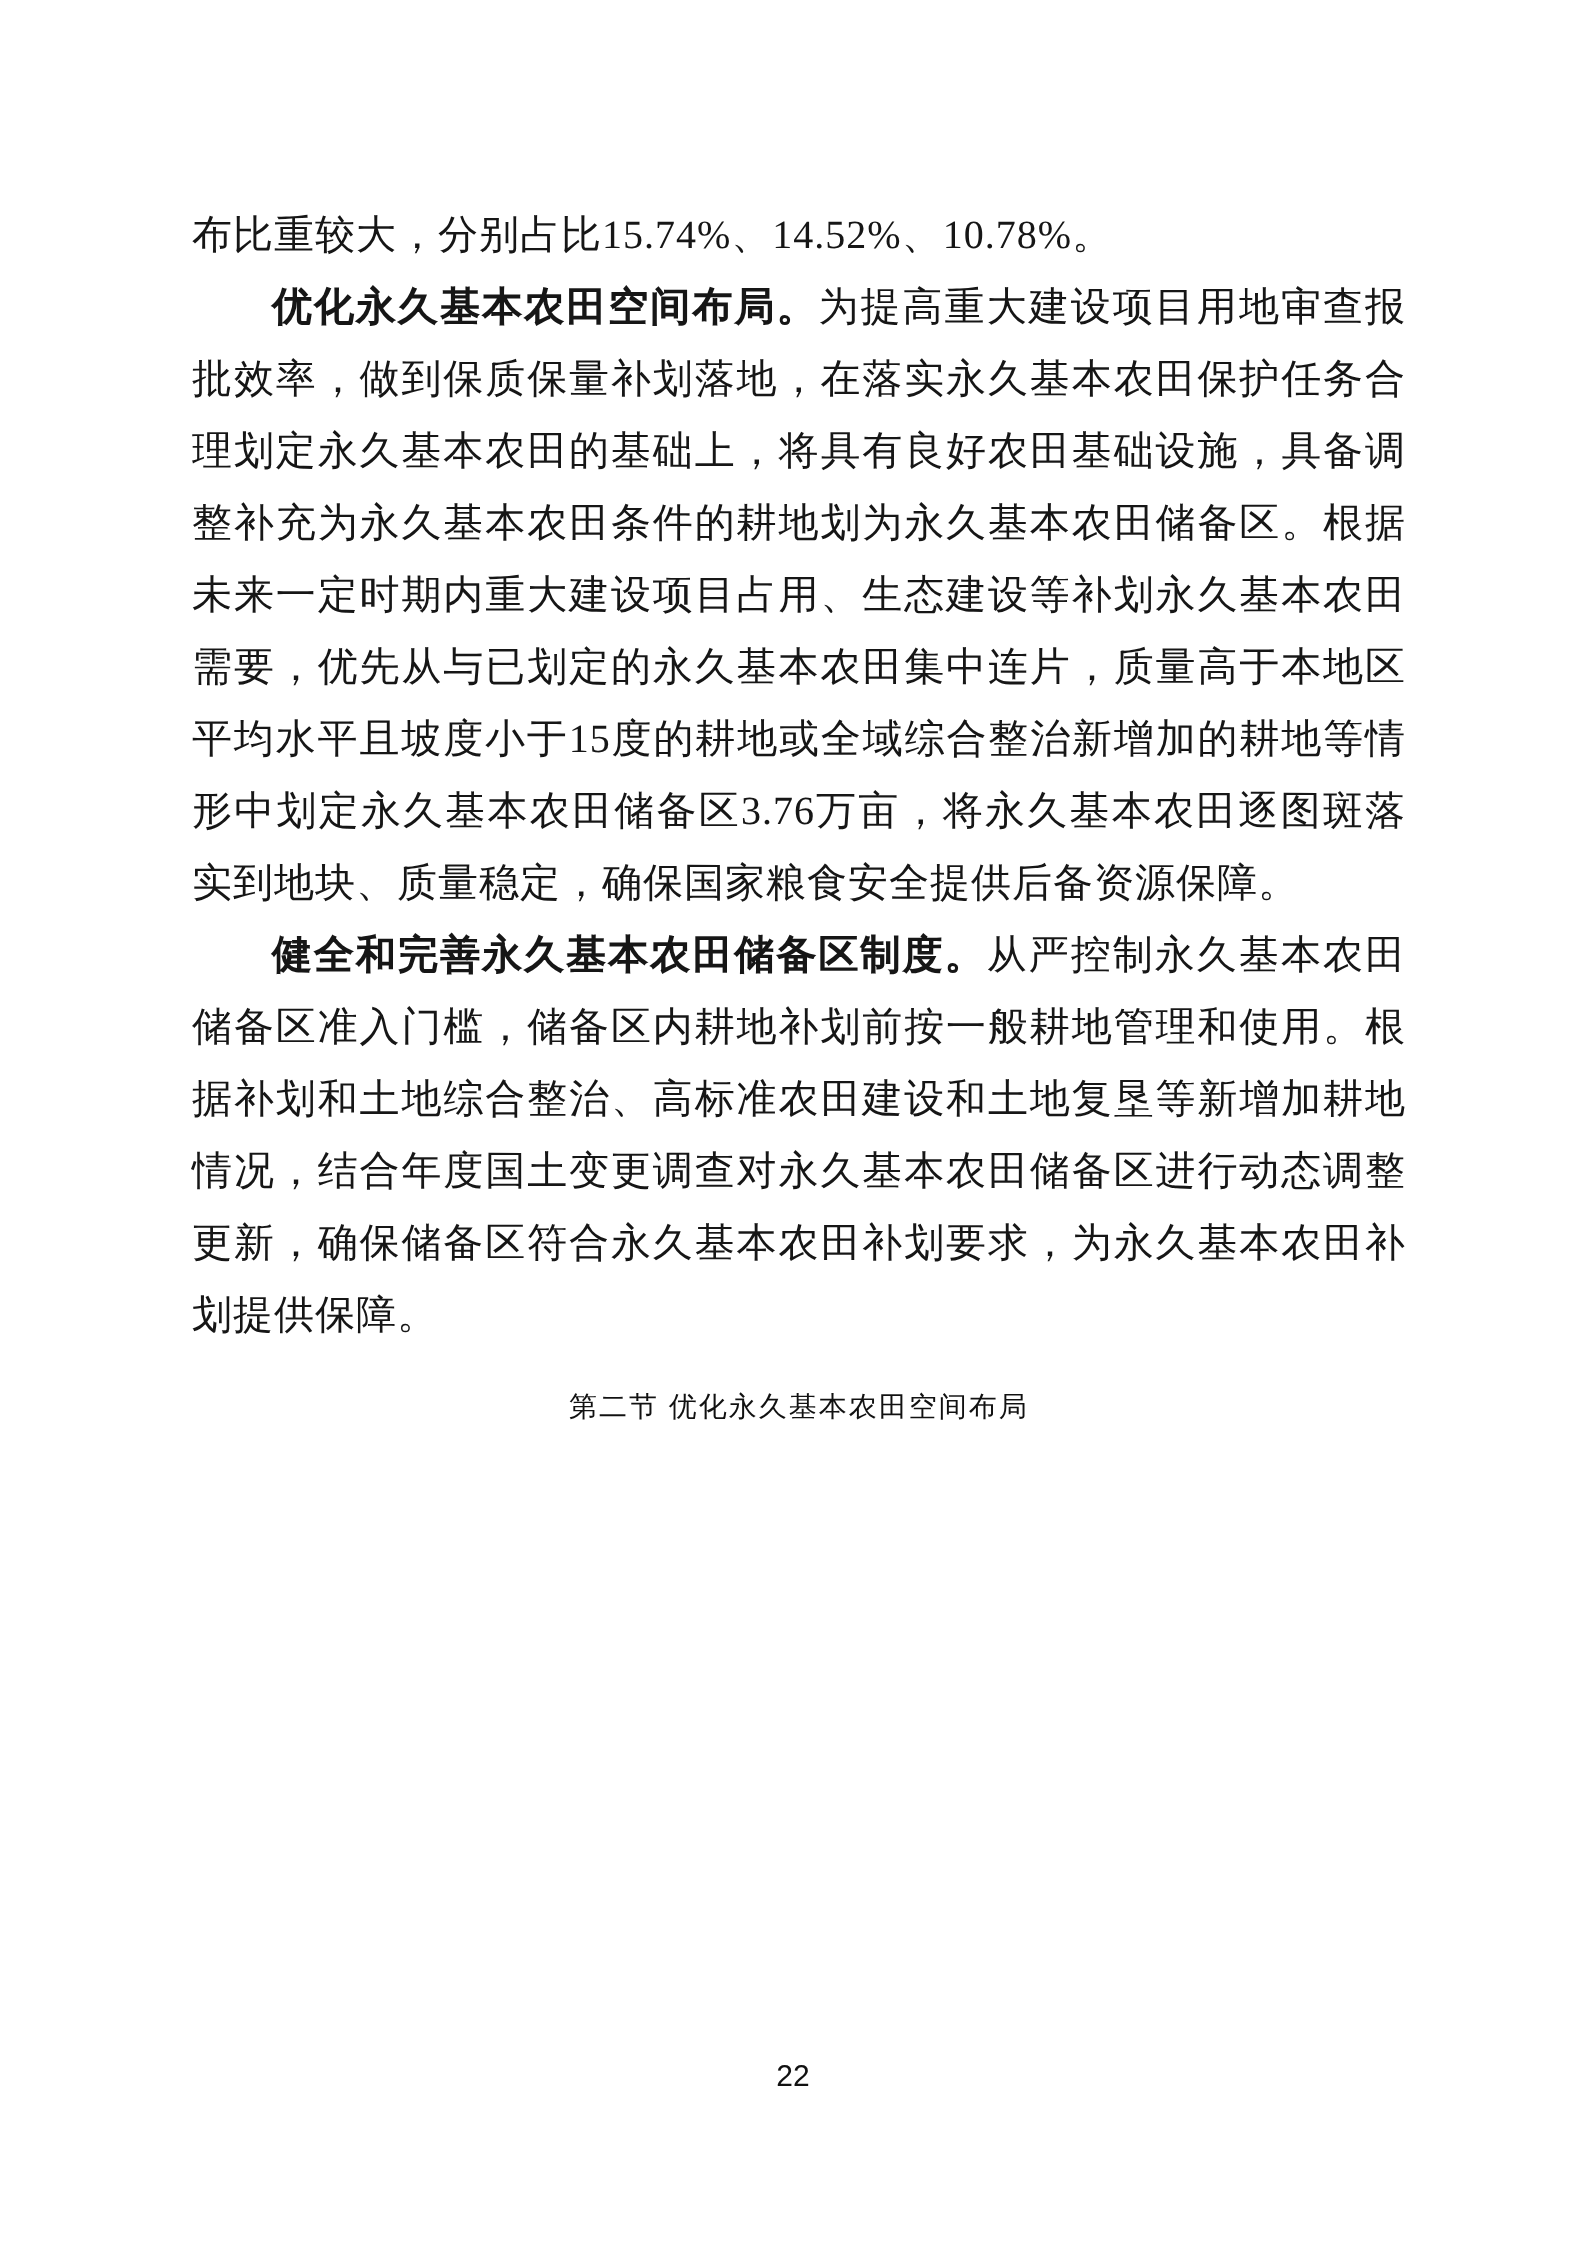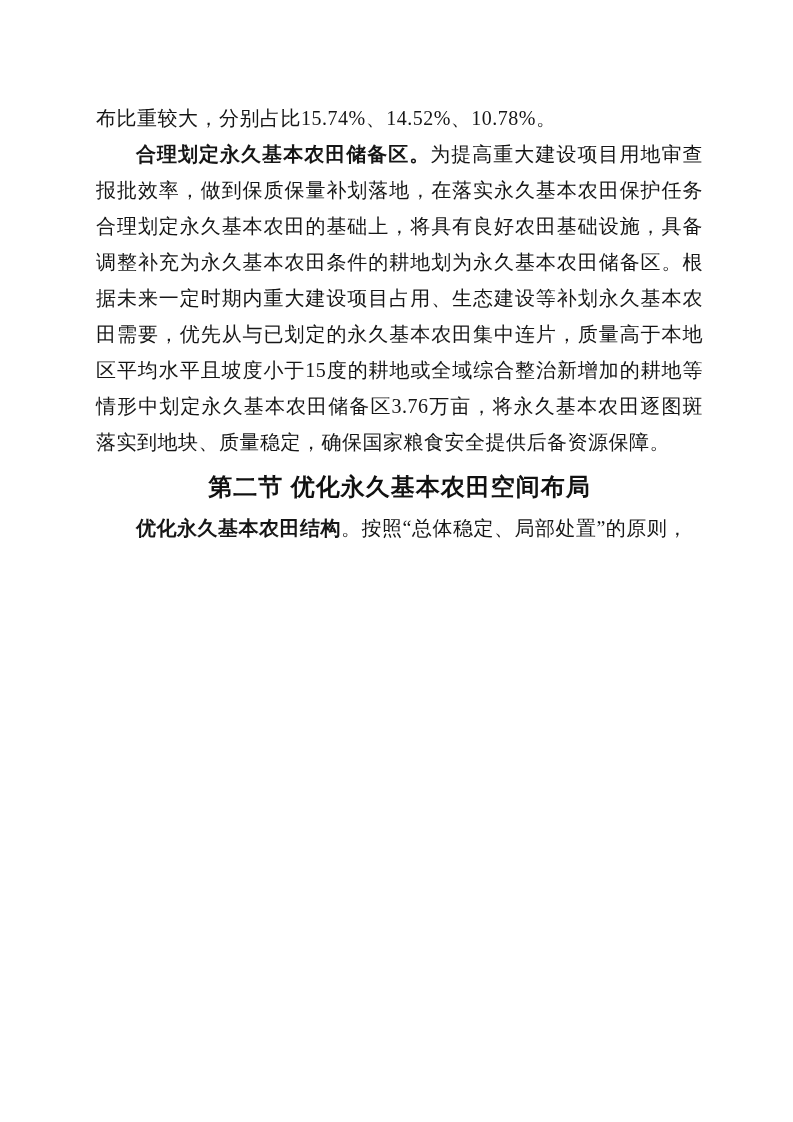--- a/index.html
+++ b/index.html
@@ -31,22 +31,22 @@
     text-indent: 2em;
   }
   .para-continuation {
     margin: 0;
     text-indent: 0;
   }
   .lead {
     font-weight: bold;
   }
   .section-heading {
-    font-size: 24px;
-    font-weight: bold;
+    font-size: 14px;
+    font-weight: normal;
     text-align: center;
     text-indent: 0;
     margin: 8px 0 4px 0;
     line-height: 38px;
     letter-spacing: 1px;
     font-family: "Liberation Sans", "DejaVu Sans", sans-serif;
     color: #111111;
   }
   .page-number {
     position: absolute;
@@ -61,22 +61,23 @@
 </style>
 </head>
 <body>
 
 <div class="page">
   <div class="content">
 
     <p class="para-continuation">布比重较大，分别占比15.74%、14.52%、10.78%。</p>
 
 
-    <p class="para"><span class="lead">合理划定永久基本农田储备区。</span><span>为提高重大建设项目用地审查报批效率，做到保质保量补划落地，在落实永久基本农田保护任务合理划定永久基本农田的基础上，将具有良好农田基础设施，具备调整补充为永久基本农田条件的耕地划为永久基本农田储备区。根据未来一定时期内重大建设项目占用、生态建设等补划永久基本农田需要，优先从与已划定的永久基本农田集中连片，质量高于本地区平均水平且坡度小于15度的耕地或全域综合整治新增加的耕地等情形中划定永久基本农田储备区3.76万亩，将永久基本农田逐图斑落实到地块、质量稳定，确保国家粮食安全提供后备资源保障。</span></p>
+    <p class="para"><span class="lead">优化永久基本农田空间布局。</span><span>为提高重大建设项目用地审查报批效率，做到保质保量补划落地，在落实永久基本农田保护任务合理划定永久基本农田的基础上，将具有良好农田基础设施，具备调整补充为永久基本农田条件的耕地划为永久基本农田储备区。根据未来一定时期内重大建设项目占用、生态建设等补划永久基本农田需要，优先从与已划定的永久基本农田集中连片，质量高于本地区平均水平且坡度小于15度的耕地或全域综合整治新增加的耕地等情形中划定永久基本农田储备区3.76万亩，将永久基本农田逐图斑落实到地块、质量稳定，确保国家粮食安全提供后备资源保障。</span></p>
 
+    <p class="para"><span class="lead">健全和完善永久基本农田储备区制度。</span><span>从严控制永久基本农田储备区准入门槛，储备区内耕地补划前按一般耕地管理和使用。根据补划和土地综合整治、高标准农田建设和土地复垦等新增加耕地情况，结合年度国土变更调查对永久基本农田储备区进行动态调整更新，确保储备区符合永久基本农田补划要求，为永久基本农田补划提供保障。</span></p>
 
     <h2 class="section-heading">第二节 优化永久基本农田空间布局</h2>
 
-    <p class="para"><span class="lead">优化永久基本农田结构</span><span>。按照“总体稳定、局部处置”的原则，</span></p>
 
   </div>
 
+  <div class="page-number">22</div>
 </div>
 
 </body></html>

